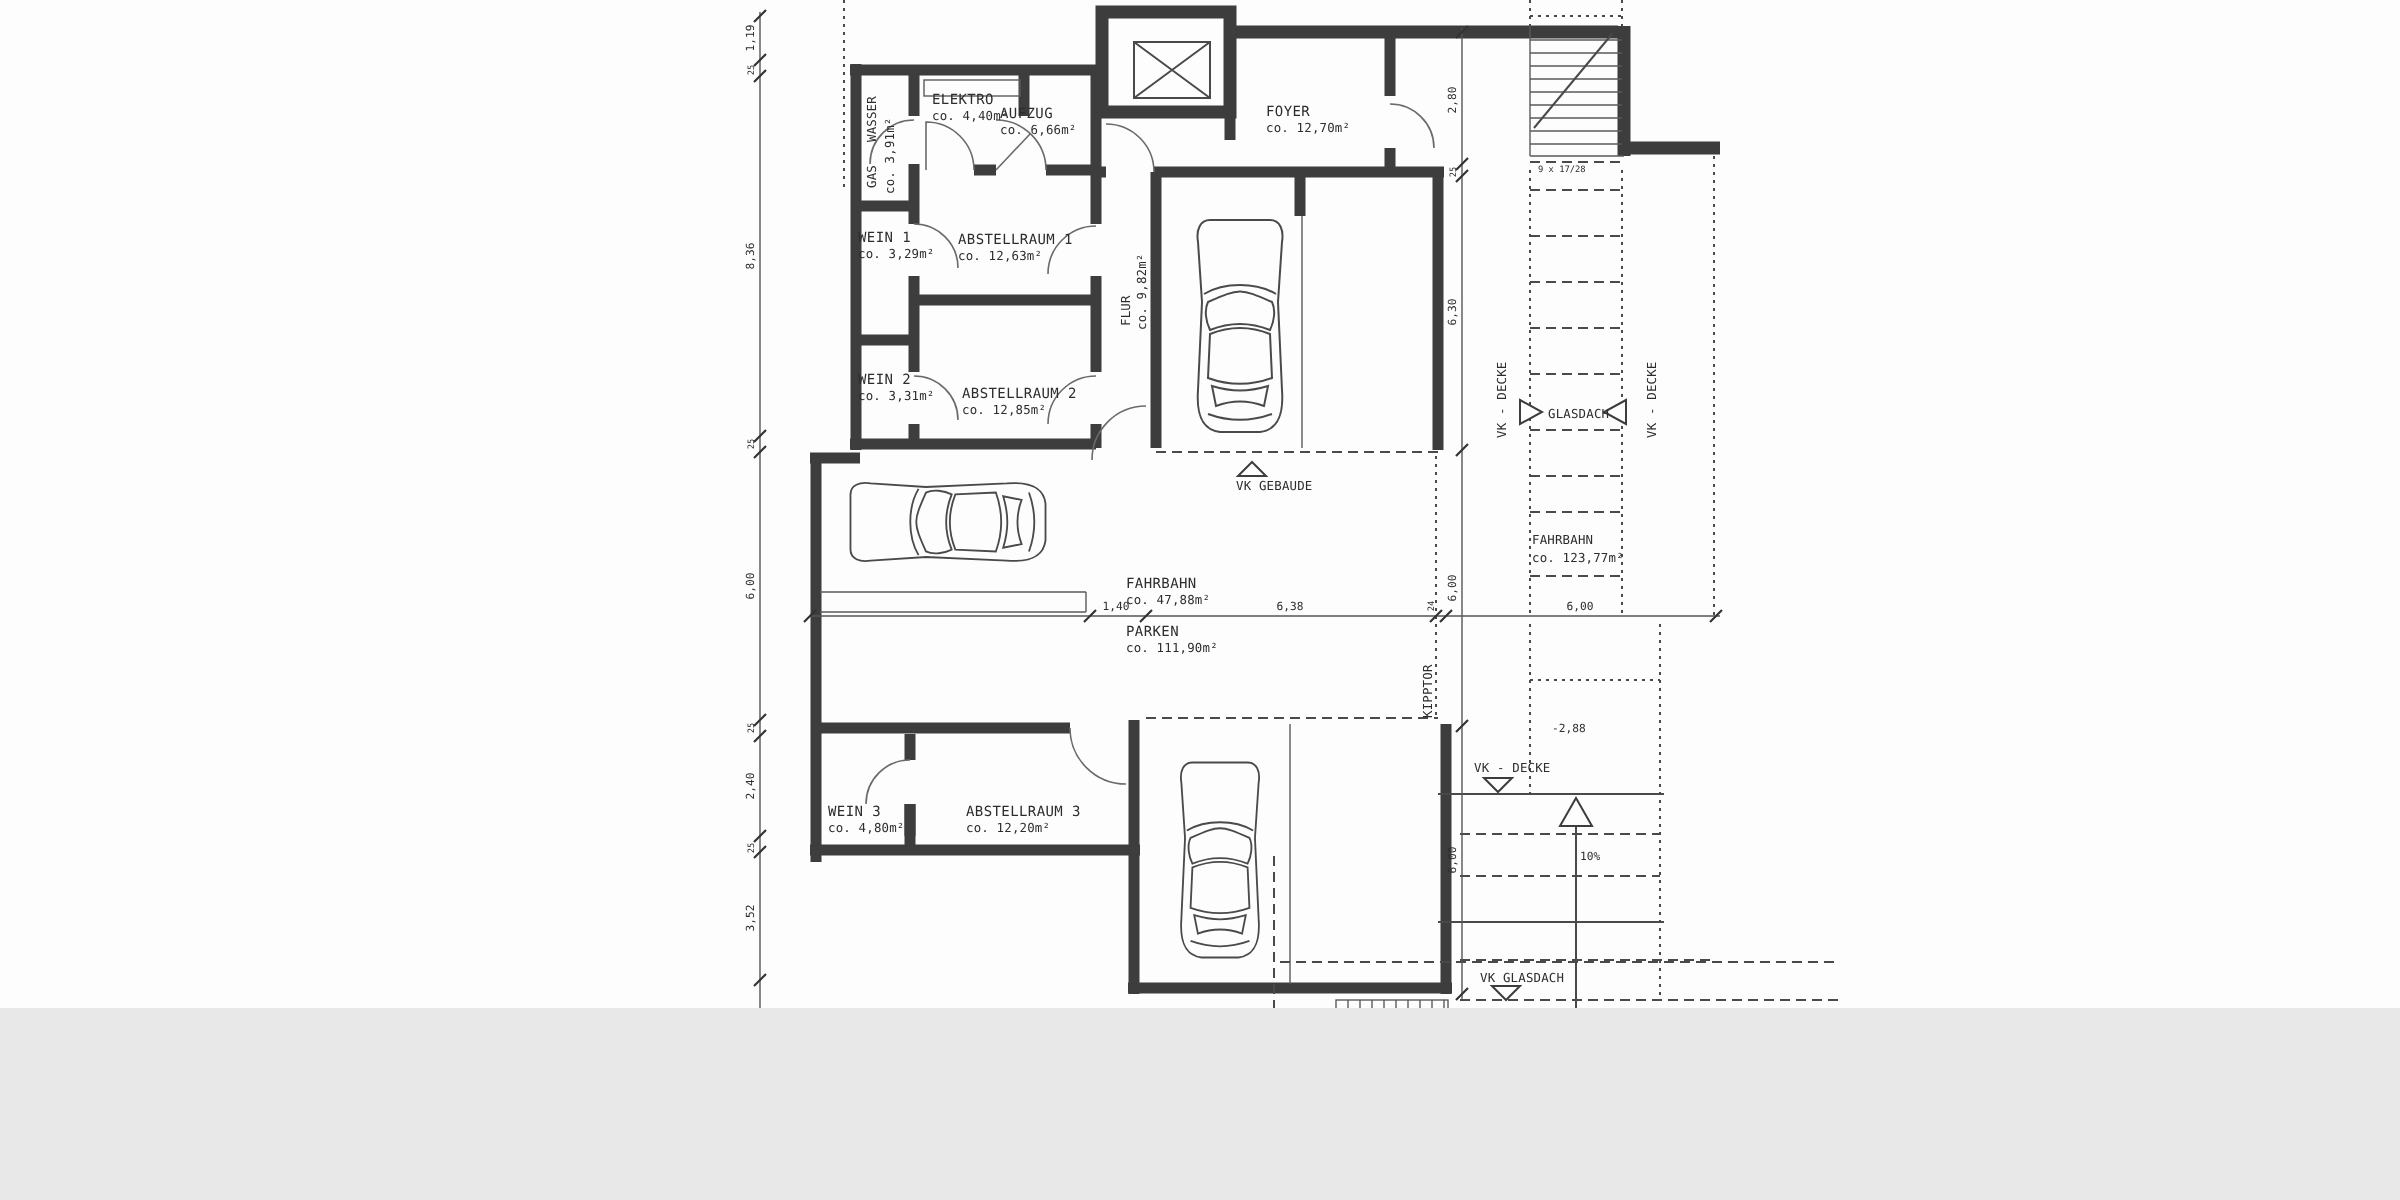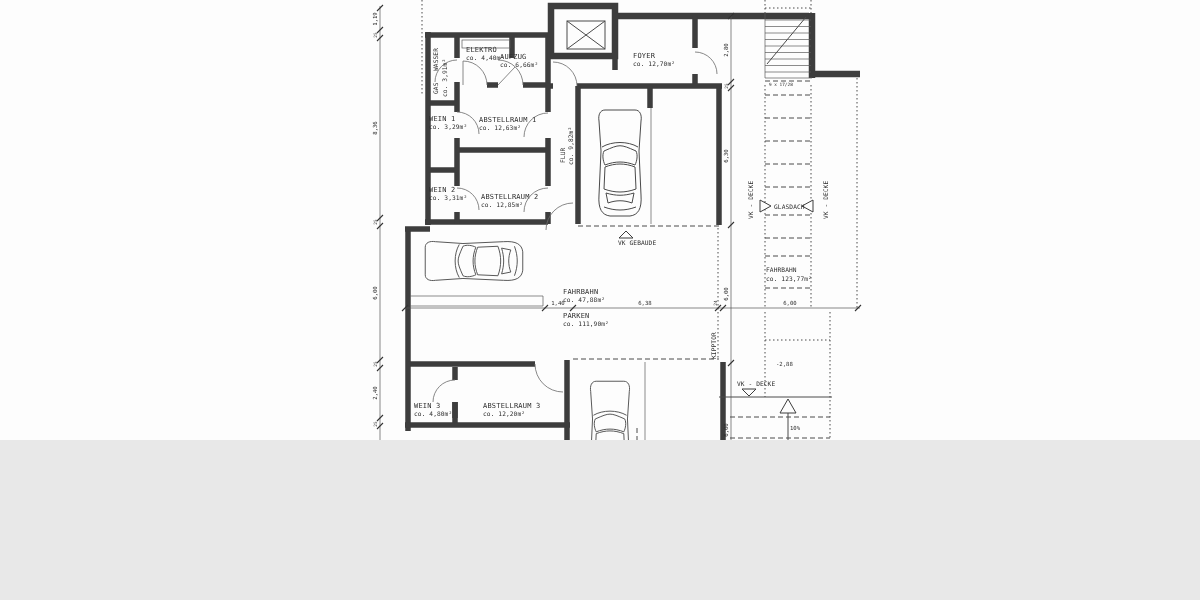--- a/index.html
+++ b/index.html
@@ -1,16 +1,16 @@
 <!DOCTYPE html>
 <html><head>
 <meta charset="utf-8">
 <style>
   html,body{margin:0;padding:0;background:#e8e8e8;}
-  .sheet{width:1200px;height:440px;background:#fdfdfd;position:relative;overflow:hidden;text-align:right;}
+  .sheet{width:1200px;height:504px;background:#fdfdfd;position:relative;overflow:hidden;text-align:right;}
   svg{position:absolute;left:0;top:0;}
   
   .wall{stroke:#3d3d3d;stroke-width:5.5;fill:none;stroke-linecap:butt;}
   .wall7{stroke:#3d3d3d;stroke-width:6.5;fill:none;}
   .thin{stroke:#4a4a4a;stroke-width:1;fill:none;}
   .hair{stroke:#5a5a5a;stroke-width:.7;fill:none;}
   .dash{stroke:#4a4a4a;stroke-width:1;fill:none;stroke-dasharray:5 3;}
   .dot{stroke:#4a4a4a;stroke-width:1;fill:none;stroke-dasharray:1.5 2.5;}
   .dim{stroke:#555;stroke-width:.7;fill:none;}
   .tick{stroke:#333;stroke-width:1.1;}

